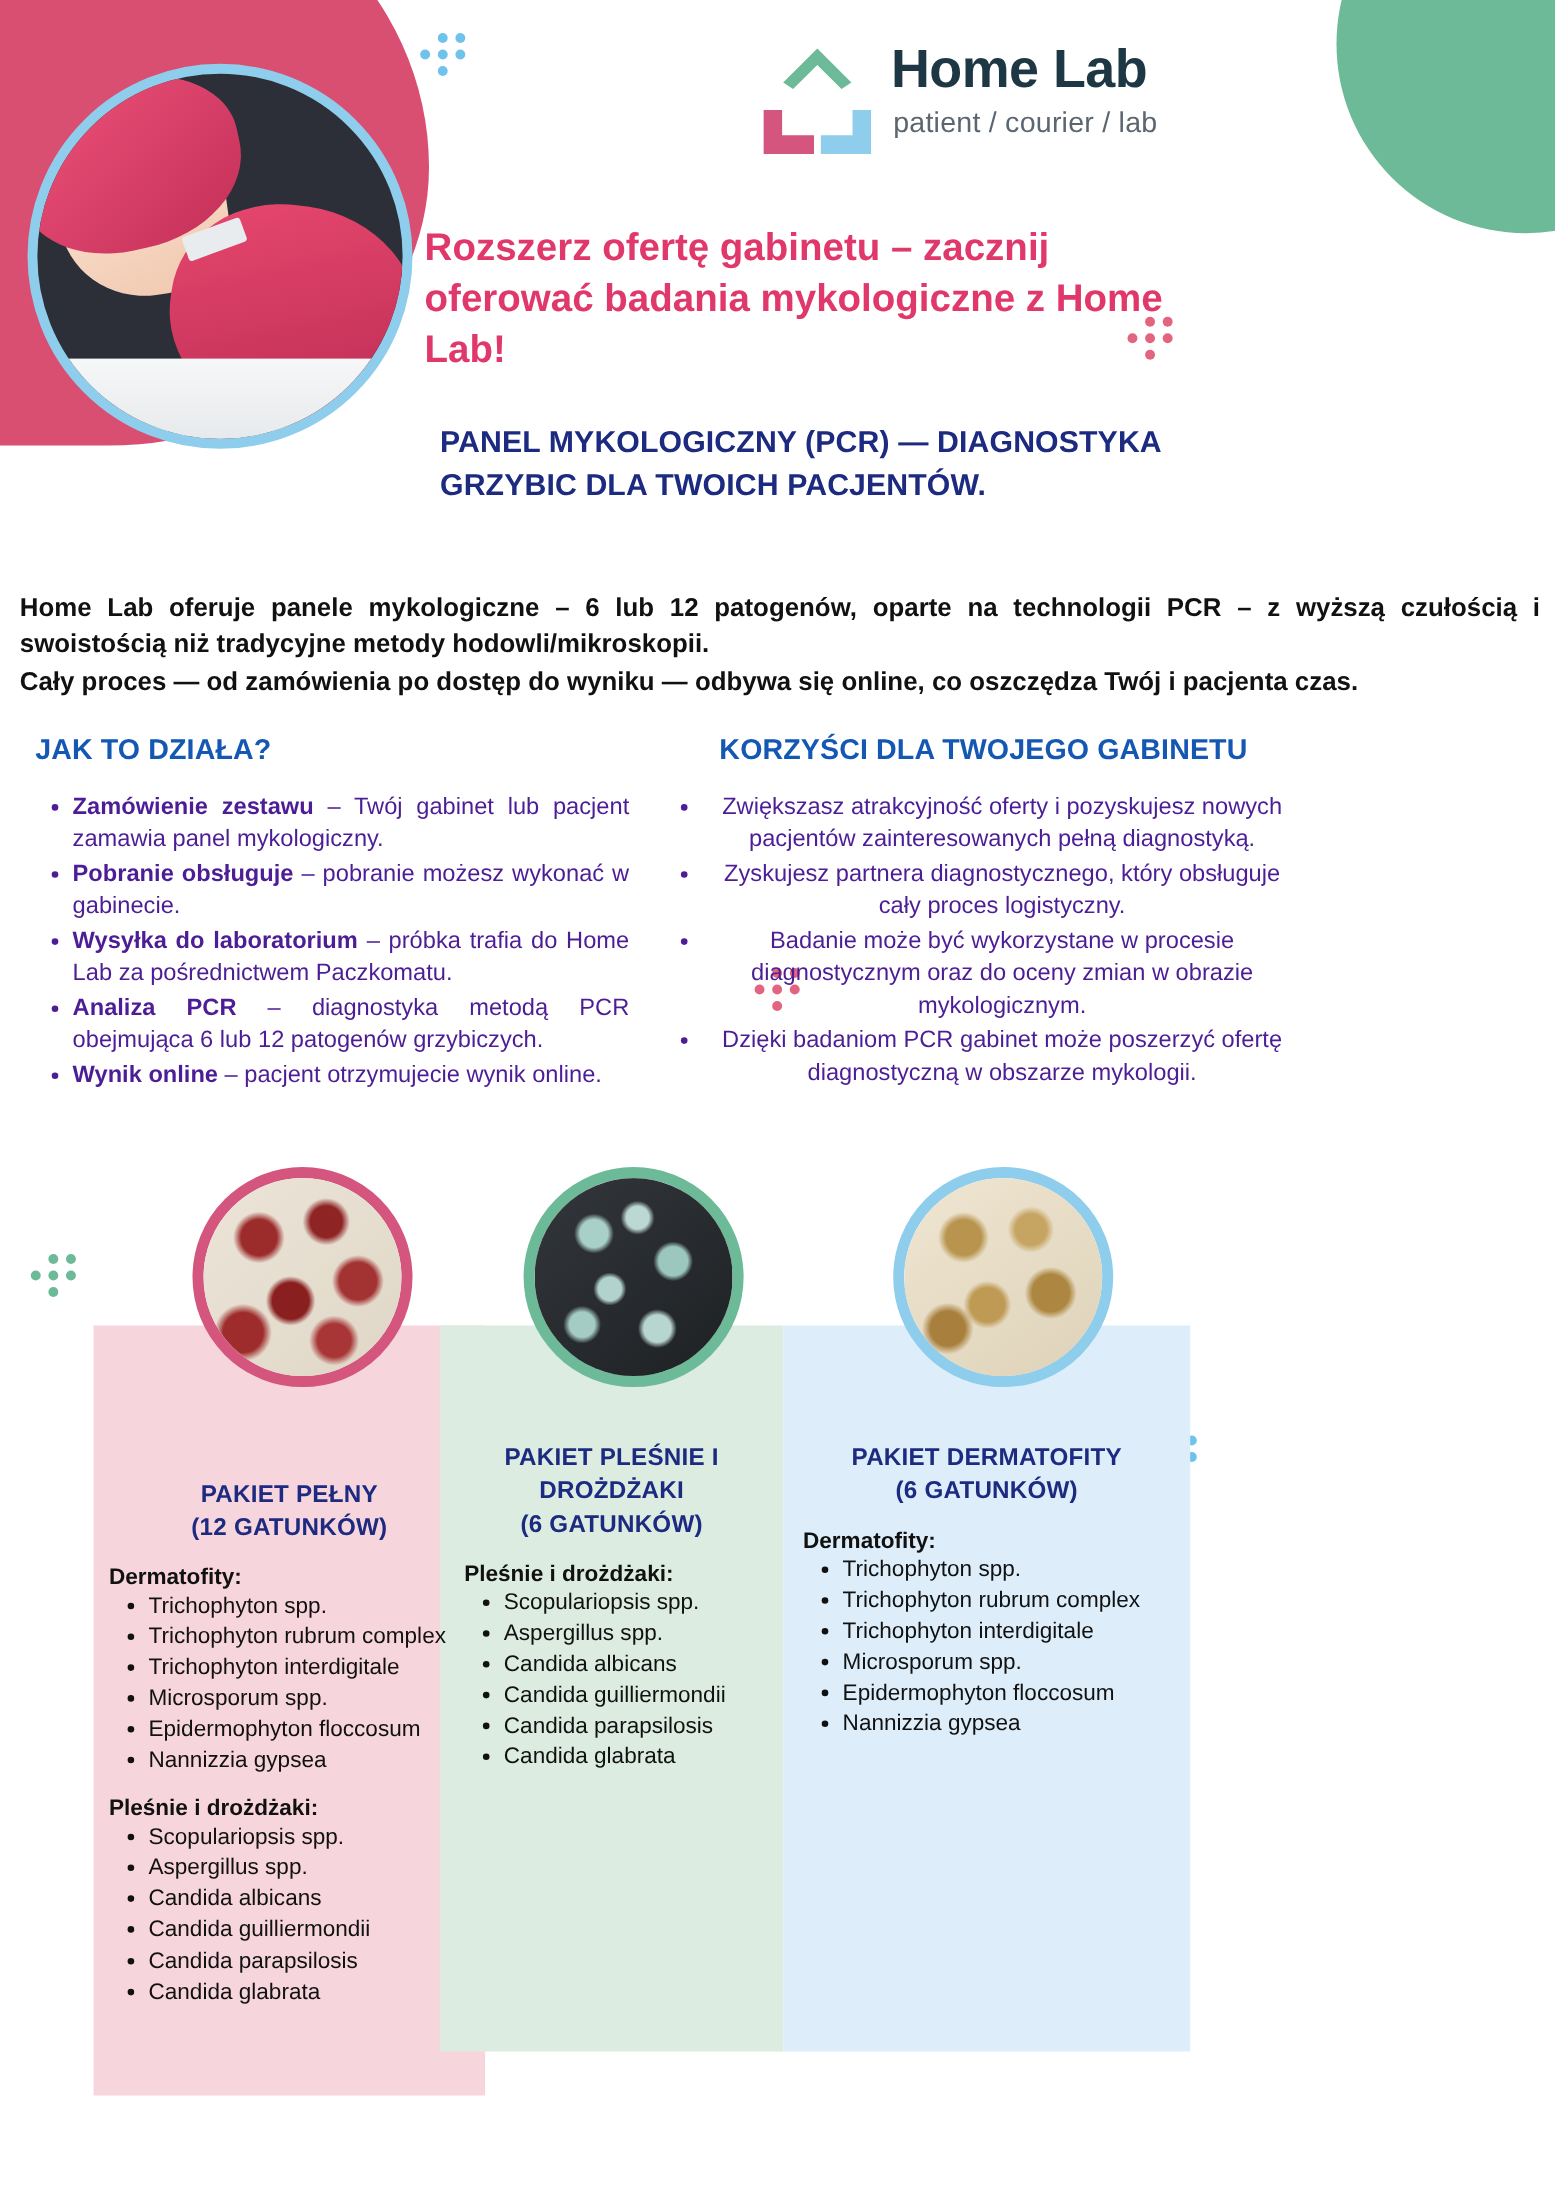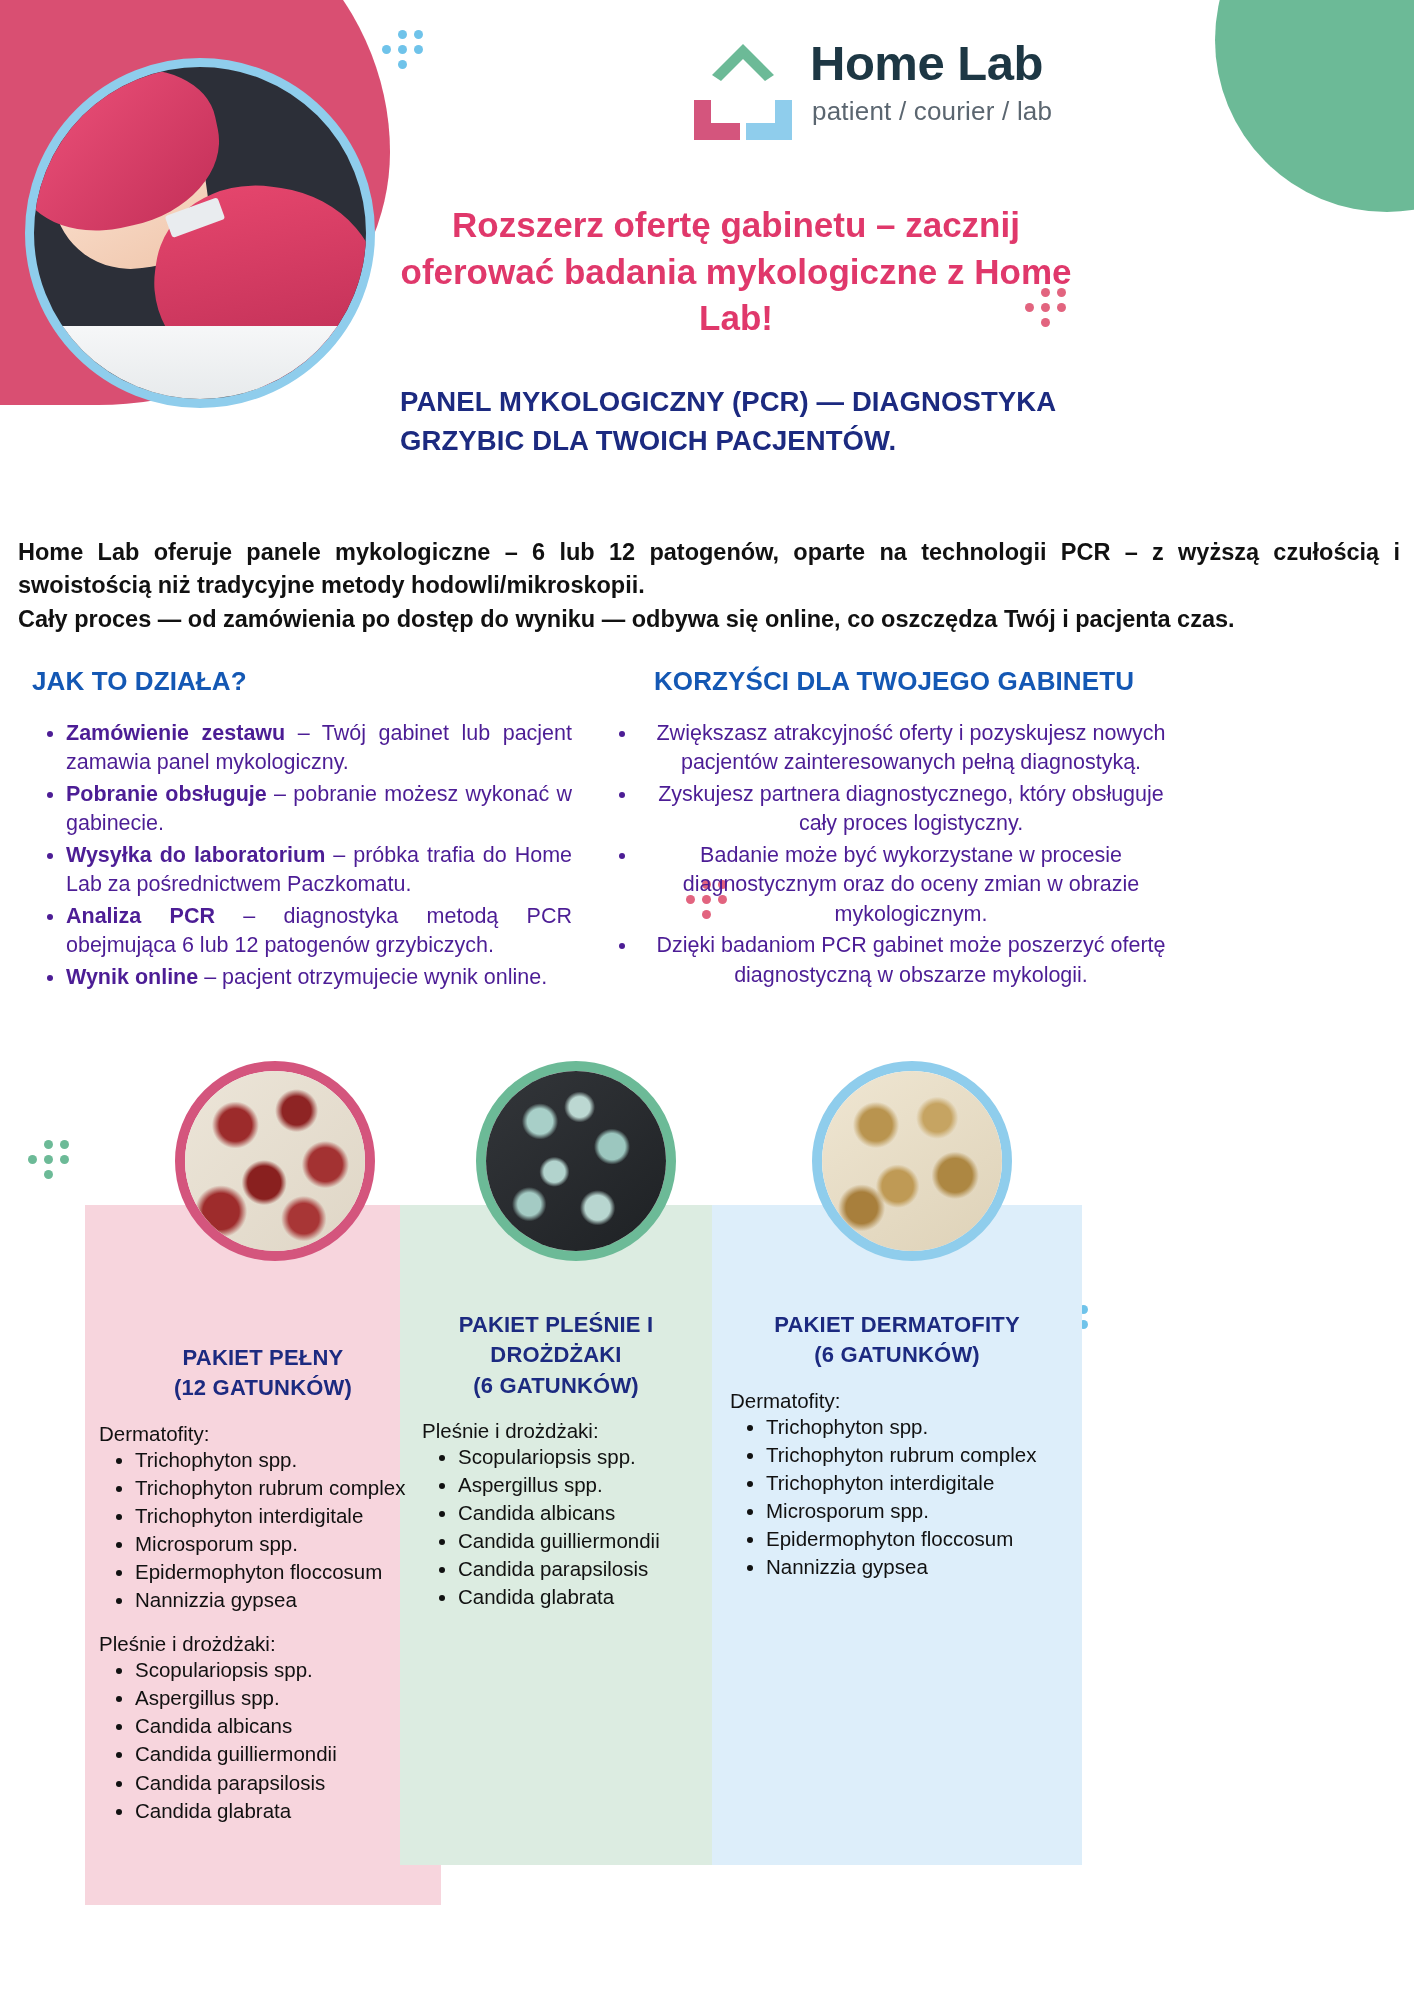--- a/index.html
+++ b/index.html
@@ -195,21 +195,21 @@
     color: #5b6670;
     letter-spacing: 0.2px;
   }
 
   
   .headline {
     position: absolute;
     left: 386px;
     top: 202px;
     width: 700px;
-    text-align: center;
+    text-align: left;
     font-size: 35px;
     line-height: 1.33;
     font-weight: bold;
     color: #e0386b;
   }
   .subhead {
     position: absolute;
     left: 400px;
     top: 382px;
     width: 690px;
@@ -338,21 +338,21 @@
     line-height: 1.38;
     letter-spacing: 0.2px;
     padding-top: 138px;
   }
   #card-1 .title { padding-top: 138px; }
   #card-2 .title { padding-top: 105px; }
   #card-3 .title { padding-top: 105px; }
 
   .card .grp-label {
     font-size: 20.5px;
-    font-weight: normal;
+    font-weight: bold;
     color: #111;
     margin: 18px 0 0 6px;
   }
   #card-2 .grp-label { margin-left: 14px; }
   #card-3 .grp-label { margin-left: 10px; }
 
   .card ul {
     margin: 0;
     padding-left: 42px;
     font-size: 20.5px;

